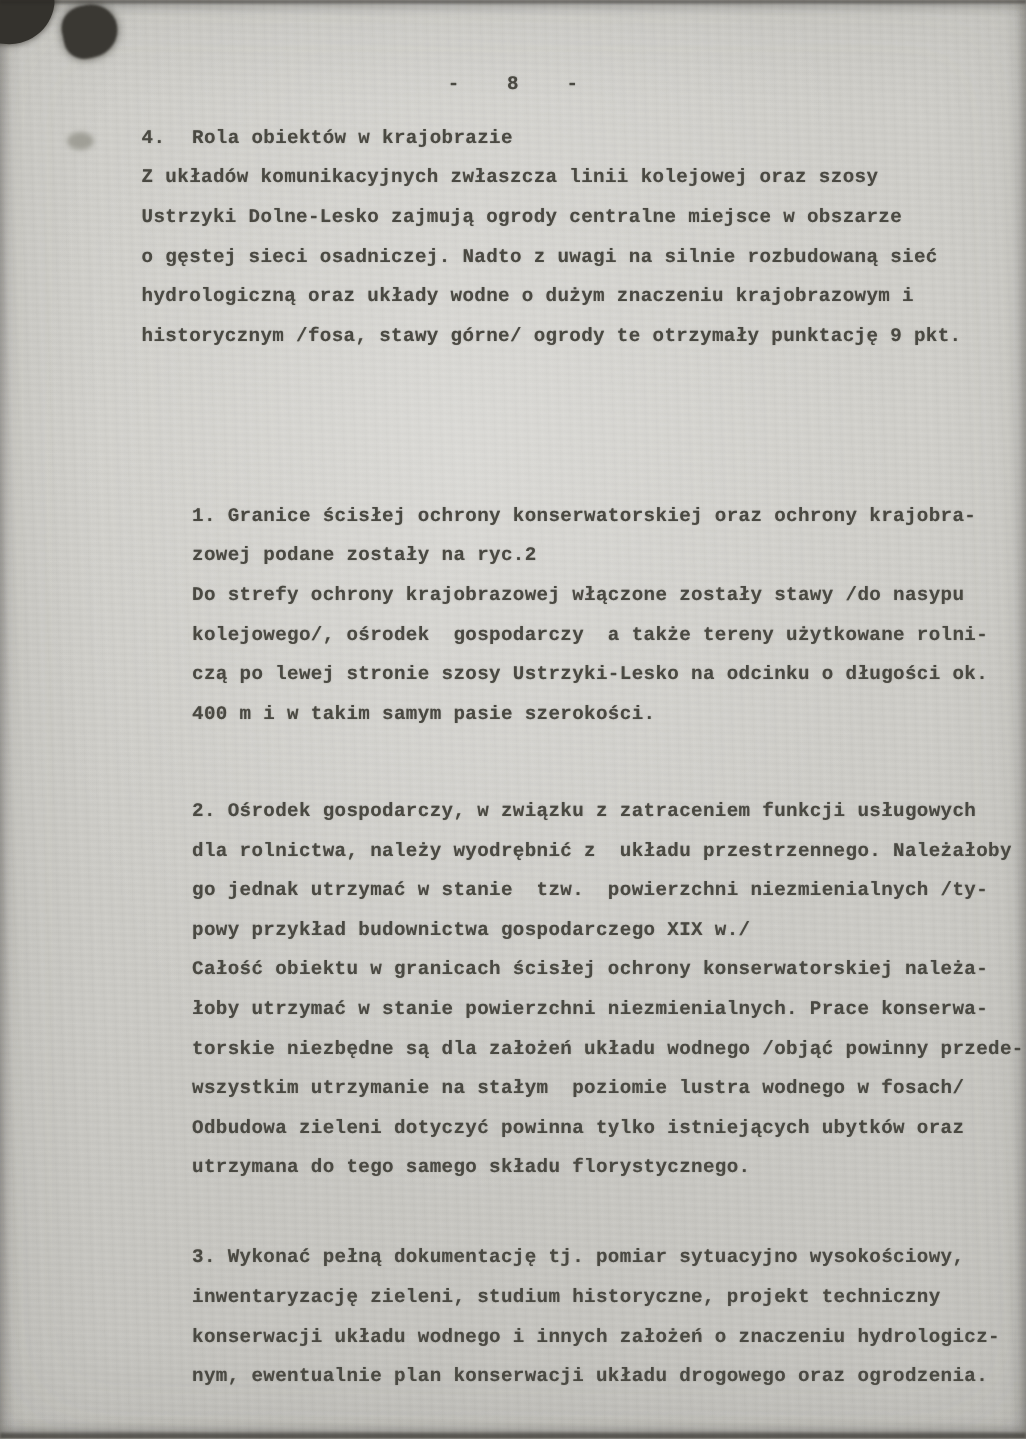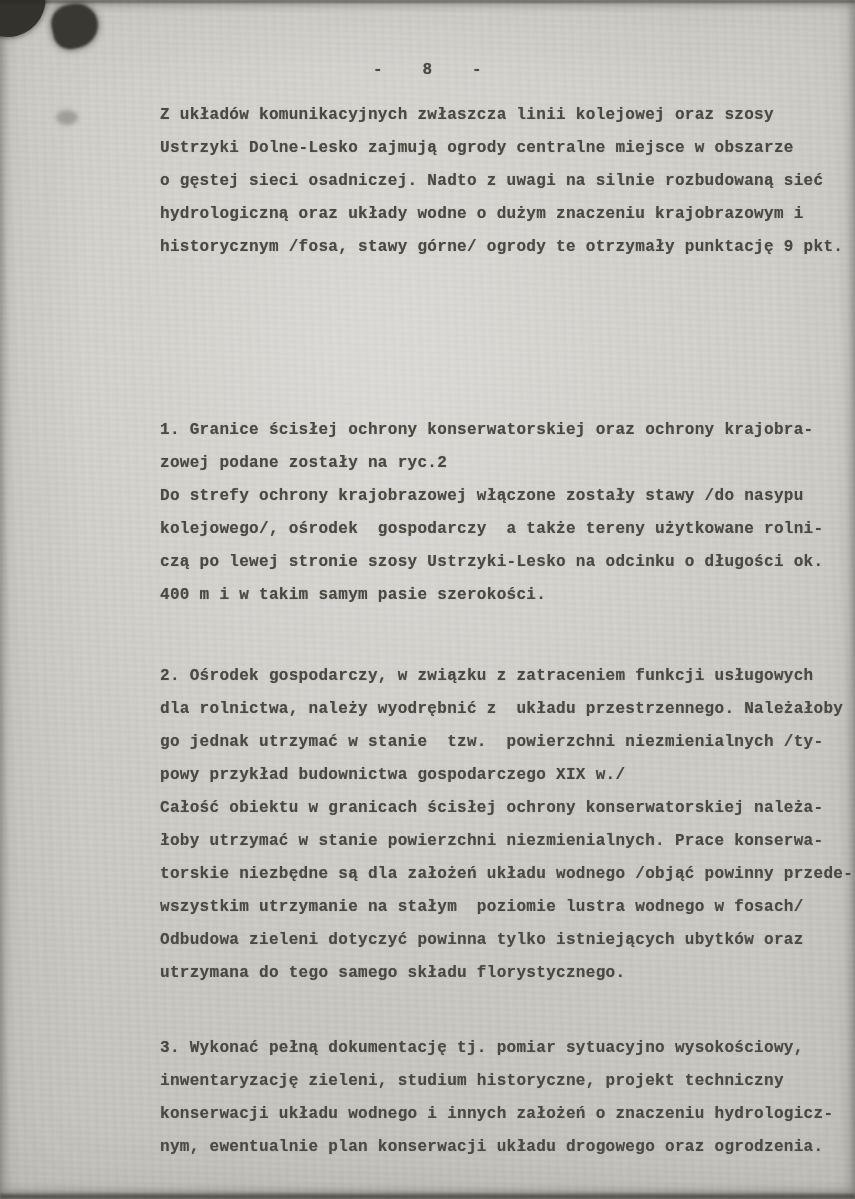--- a/index.html
+++ b/index.html
@@ -46,21 +46,21 @@
   }
   .block {
     position: absolute;
   }
   .head-row .num {
     display: inline-block;
     width: 42px;
     vertical-align: top;
   }
   .sec4 { top: 99px; left: 118px; width: 734px; }
-  .sec4 .body { margin-left: 42px; }
+  .sec4 .body { }
   .wnioski-head { top: 382px; left: 118px; width: 700px; }
   .item1 { top: 414px; left: 160px; width: 700px; }
   .item2 { top: 660px; left: 160px; width: 700px; }
   .item3 { top: 1032px; left: 160px; width: 700px; }
 
   
   .artifact { position: absolute; pointer-events: none; }
   .corner-a {
     top: -16px; left: -14px;
     width: 58px; height: 54px;
@@ -105,20 +105,23 @@
 
   <div class="artifact corner-a"></div>
   <div class="artifact corner-b"></div>
   <div class="artifact smudge-left"></div>
   <div class="artifact edge-top"></div>
   <div class="artifact edge-bottom"></div>
 
   <div class="page-number txt">-    8    -</div>
 
   <div class="block sec4">
+    <div class="head-row txt">
+      <span class="num">4.</span><span>Rola obiektów w krajobrazie</span>
+    </div>
     <div class="body pre txt">Z układów komunikacyjnych zwłaszcza linii kolejowej oraz szosy
 Ustrzyki Dolne-Lesko zajmują ogrody centralne miejsce w obszarze
 o gęstej sieci osadniczej. Nadto z uwagi na silnie rozbudowaną sieć
 hydrologiczną oraz układy wodne o dużym znaczeniu krajobrazowym i
 historycznym /fosa, stawy górne/ ogrody te otrzymały punktację 9 pkt.</div>
   </div>
 
 
   <div class="block item1 pre txt">1. Granice ścisłej ochrony konserwatorskiej oraz ochrony krajobra-
 zowej podane zostały na ryc.2

